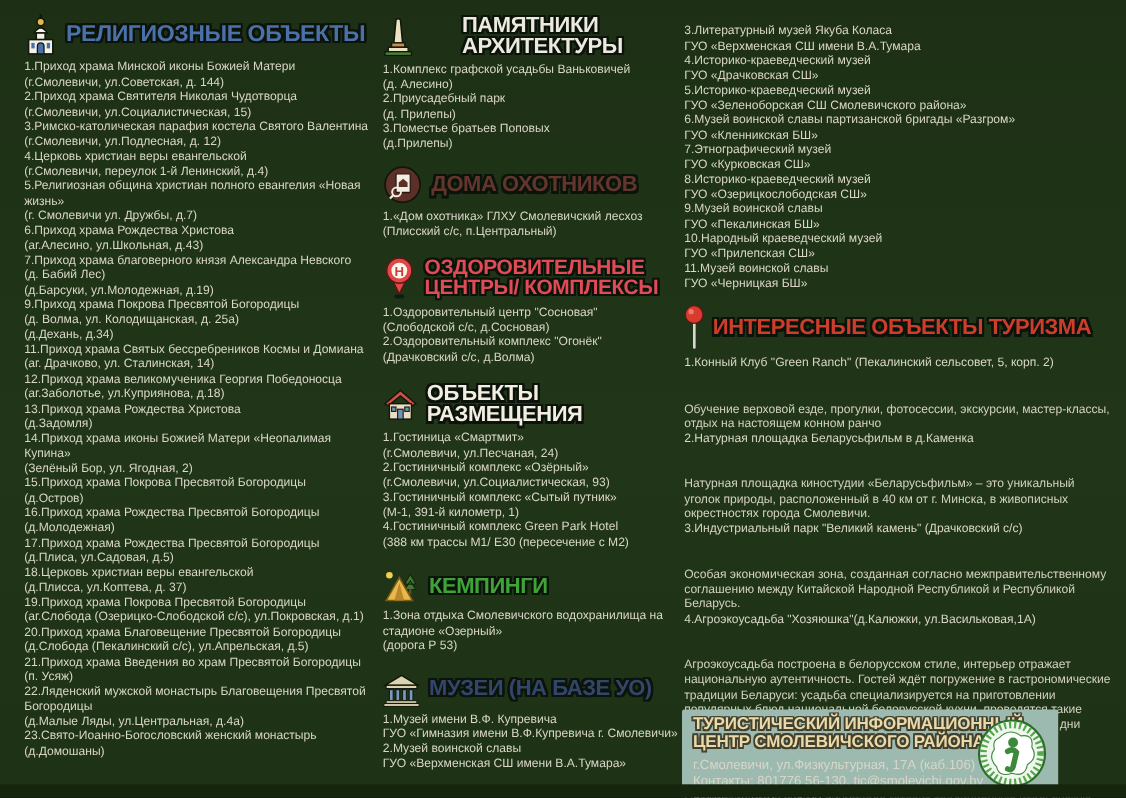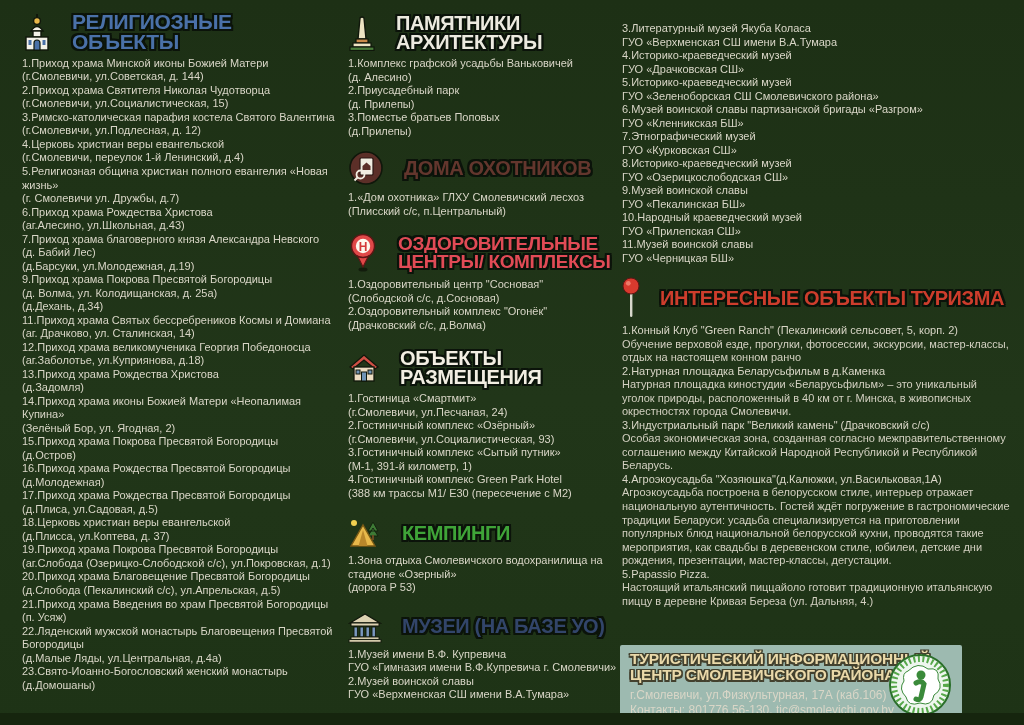--- a/index.html
+++ b/index.html
@@ -7,31 +7,31 @@
     position:relative;width:1024px;height:725px;overflow:hidden;
     background:linear-gradient(180deg,#1d3015 0%,#213619 55%,#1e3316 100%);
     font-family:"Liberation Sans",sans-serif;
   }
   .bottom-strip{position:absolute;left:0;right:0;bottom:0;height:12px;background:#16250e;}
   .col{position:absolute;top:0;}
   .col1{left:22px;width:320px;}
   .col2{left:348px;width:272px;}
   .col3{left:622px;width:390px;}
   .section{margin-top:12px;}
-  .heading{display:flex;align-items:center;gap:20px;margin-bottom:5px;}
+  .heading{display:flex;align-items:center;gap:8px;margin-bottom:5px;}
   .heading .icn{flex:0 0 auto;display:inline-flex;}
   .heading-text{
     font-weight:bold;font-size:20px;line-height:0.95;letter-spacing:-0.4px;
     text-transform:uppercase;
     text-shadow:-2px -2px 0 #0b130a,2px -2px 0 #0b130a,-2px 2px 0 #0b130a,2px 2px 0 #0b130a,
       -2px 0 0 #0b130a,2px 0 0 #0b130a,0 -2px 0 #0b130a,0 2px 0 #0b130a;
   }
   .col1 .heading-text{font-size:21px;}
   .list .line{color:#d9d6c7;font-size:11px;line-height:1.23;}
-  .list .line-desc{color:#d3d0c1;}
+  .list .line-desc{color:#d3d0c1;margin-top:28px;}
   .footer-box{
     position:absolute;left:620px;top:645px;width:342px;height:77px;
     background:#9dbab0;border-radius:2px;padding:6px 10px 0 10px;box-sizing:border-box;
   }
   .footer-title{
     font-weight:bold;font-size:15.5px;line-height:1.05;letter-spacing:-0.2px;width:300px;
     text-shadow:-1.5px -1.5px 0 #43412e,1.5px -1.5px 0 #43412e,-1.5px 1.5px 0 #43412e,1.5px 1.5px 0 #43412e,
       -1.5px 0 0 #43412e,1.5px 0 0 #43412e,0 -1.5px 0 #43412e,0 1.5px 0 #43412e;
   }
   .footer-lines{margin-top:4px;}
@@ -115,21 +115,21 @@
     <div class="section" style="margin-top:14px">
       <div class="heading">
         <span class="icn">
           <svg width="28" height="36" viewBox="0 0 28 36">
             <path d="M12 3 Q14 1 16 3 L18 24 L10 24 Z" fill="#ece3c2" stroke="#10170b" stroke-width="1.4"></path>
             <rect x="8" y="24" width="12" height="4" fill="#c98a4a" stroke="#10170b" stroke-width="1.2"></rect>
             <rect x="5" y="28" width="18" height="4" fill="#ece3c2" stroke="#10170b" stroke-width="1.2"></rect>
             <rect x="2" y="32" width="24" height="3.5" fill="#4a7d3a" stroke="#10170b" stroke-width="1.2"></rect>
           </svg>
         </span>
-        <span class="heading-text" style="color: rgb(236, 234, 223);">ПАМЯТНИКИ АРХИТЕКТУРЫ</span>
+        <span class="heading-text" style="color: rgb(236, 234, 223); margin-left: 36px;">ПАМЯТНИКИ АРХИТЕКТУРЫ</span>
       </div>
       <div class="list">
           <div class="line line-name">1.Комплекс графской усадьбы Ваньковичей</div>
           <div class="line line-address">(д. Алесино)</div>
           <div class="line line-name">2.Приусадебный парк</div>
           <div class="line line-address">(д. Прилепы)</div>
           <div class="line line-name">3.Поместье братьев Поповых</div>
           <div class="line line-address">(д.Прилепы)</div>
         </div>
     </div>

